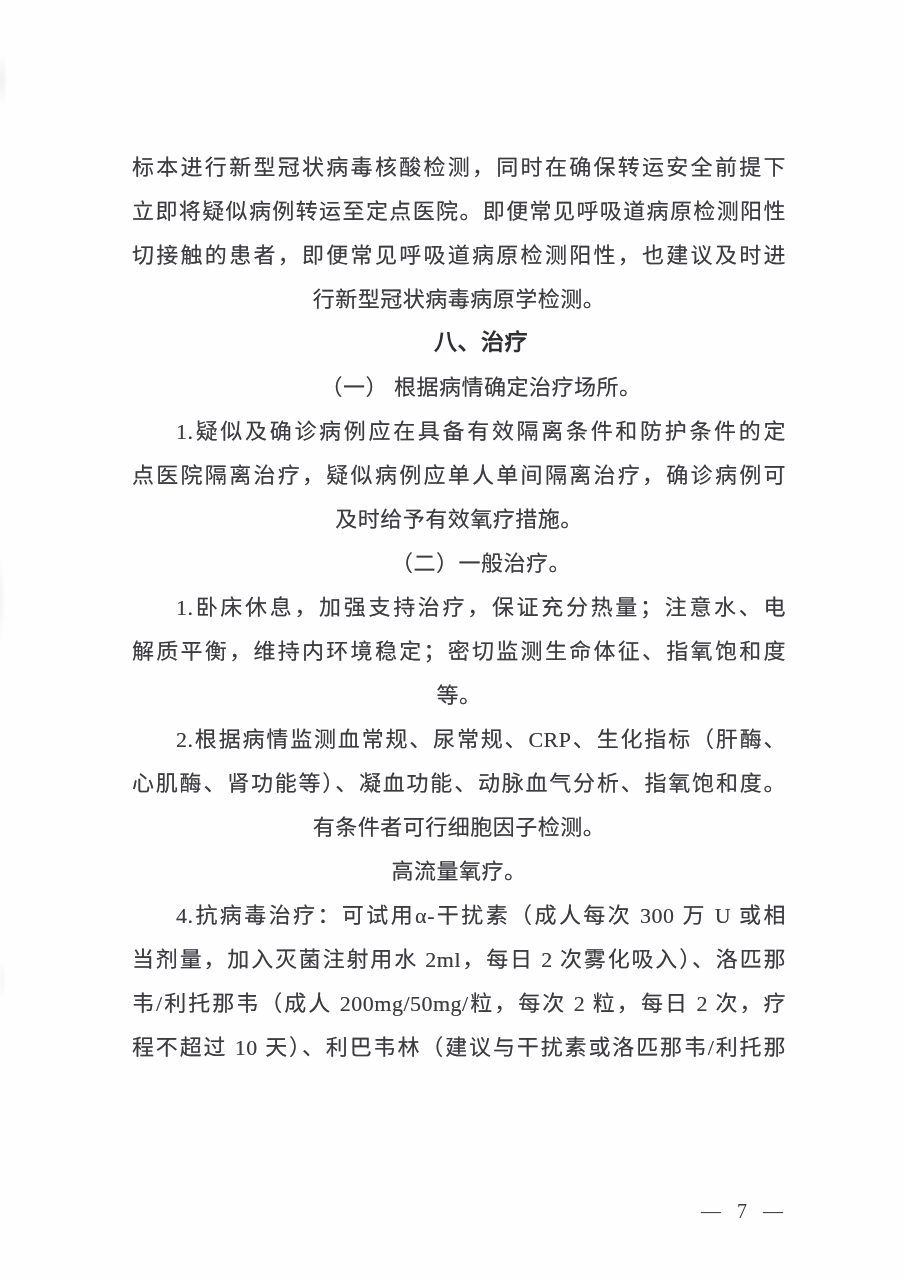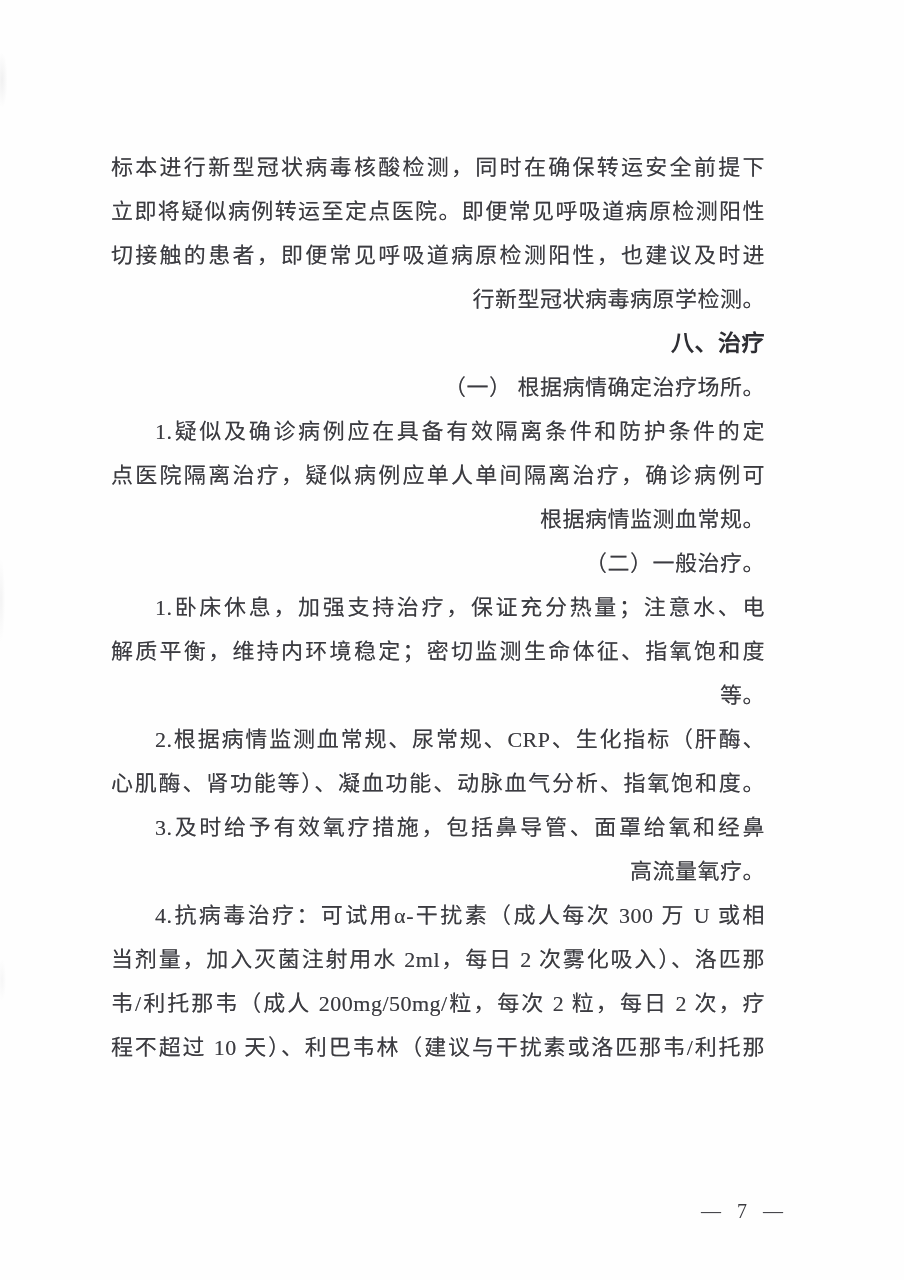--- a/index.html
+++ b/index.html
@@ -22,44 +22,44 @@
     left: 0; top: 0;
     width: 10px; height: 100%;
     background:
       radial-gradient(ellipse 8px 40px at 2px 80px,  rgba(120,120,125,0.10), transparent 70%),
       radial-gradient(ellipse 6px 60px at 1px 600px, rgba(120,120,125,0.08), transparent 70%),
       radial-gradient(ellipse 6px 30px at 2px 980px, rgba(120,120,125,0.06), transparent 70%);
     pointer-events: none;
   }
   .content {
     position: absolute;
-    left: 111px;
+    left: 132px;
     top: 146px;
     width: 654px;
   }
   .line {
     height: 44px;
     line-height: 44px;
     font-size: 22px;
     letter-spacing: 0.5px;
     white-space: nowrap;
-    text-align: right;
+    text-align: center;
     color: #3b3b40;
     text-shadow: 0 0 0.5px rgba(70,70,75,0.55);
   }
   .line.stretch {
     white-space: normal;
     text-align: justify;
     text-align-last: justify;
   }
   .line.indent {
     padding-left: 44px;
   }
   .line.heading {
-    font-family: Liberation Serif, serif;
+    font-family: Liberation Mono, monospace;
     font-weight: bold;
     font-size: 23px;
     color: #2e2e33;
     text-shadow: none;
   }
   .footer {
     position: absolute;
     top: 1198px;
     right: 120px;
     font-size: 20px;
@@ -75,28 +75,28 @@
 
 <div class="content">
     <div class="line stretch">标本进行新型冠状病毒核酸检测，同时在确保转运安全前提下</div>
     <div class="line stretch">立即将疑似病例转运至定点医院。即便常见呼吸道病原检测阳性</div>
     <div class="line stretch">切接触的患者，即便常见呼吸道病原检测阳性，也建议及时进</div>
     <div class="line">行新型冠状病毒病原学检测。</div>
     <div class="line heading indent">八、治疗</div>
     <div class="line indent">（一） 根据病情确定治疗场所。</div>
     <div class="line indent stretch">1.疑似及确诊病例应在具备有效隔离条件和防护条件的定</div>
     <div class="line stretch">点医院隔离治疗，疑似病例应单人单间隔离治疗，确诊病例可</div>
-    <div class="line">根据病情监测血常规。</div>
+    <div class="line">及时给予有效氧疗措施。</div>
     <div class="line indent">（二）一般治疗。</div>
     <div class="line indent stretch">1.卧床休息，加强支持治疗，保证充分热量；注意水、电</div>
     <div class="line stretch">解质平衡，维持内环境稳定；密切监测生命体征、指氧饱和度</div>
     <div class="line">等。</div>
     <div class="line indent stretch">2.根据病情监测血常规、尿常规、CRP、生化指标（肝酶、</div>
     <div class="line stretch">心肌酶、肾功能等）、凝血功能、动脉血气分析、指氧饱和度。</div>
-    <div class="line indent stretch">3.及时给予有效氧疗措施，包括鼻导管、面罩给氧和经鼻</div>
+    <div class="line">有条件者可行细胞因子检测。</div>
     <div class="line">高流量氧疗。</div>
     <div class="line indent stretch">4.抗病毒治疗：可试用α-干扰素（成人每次 300 万 U 或相</div>
     <div class="line stretch">当剂量，加入灭菌注射用水 2ml，每日 2 次雾化吸入）、洛匹那</div>
     <div class="line stretch">韦/利托那韦（成人 200mg/50mg/粒，每次 2 粒，每日 2 次，疗</div>
     <div class="line stretch">程不超过 10 天）、利巴韦林（建议与干扰素或洛匹那韦/利托那</div>
   </div>
 
 <div class="footer">
   <span>— 7 —</span>
 </div>

